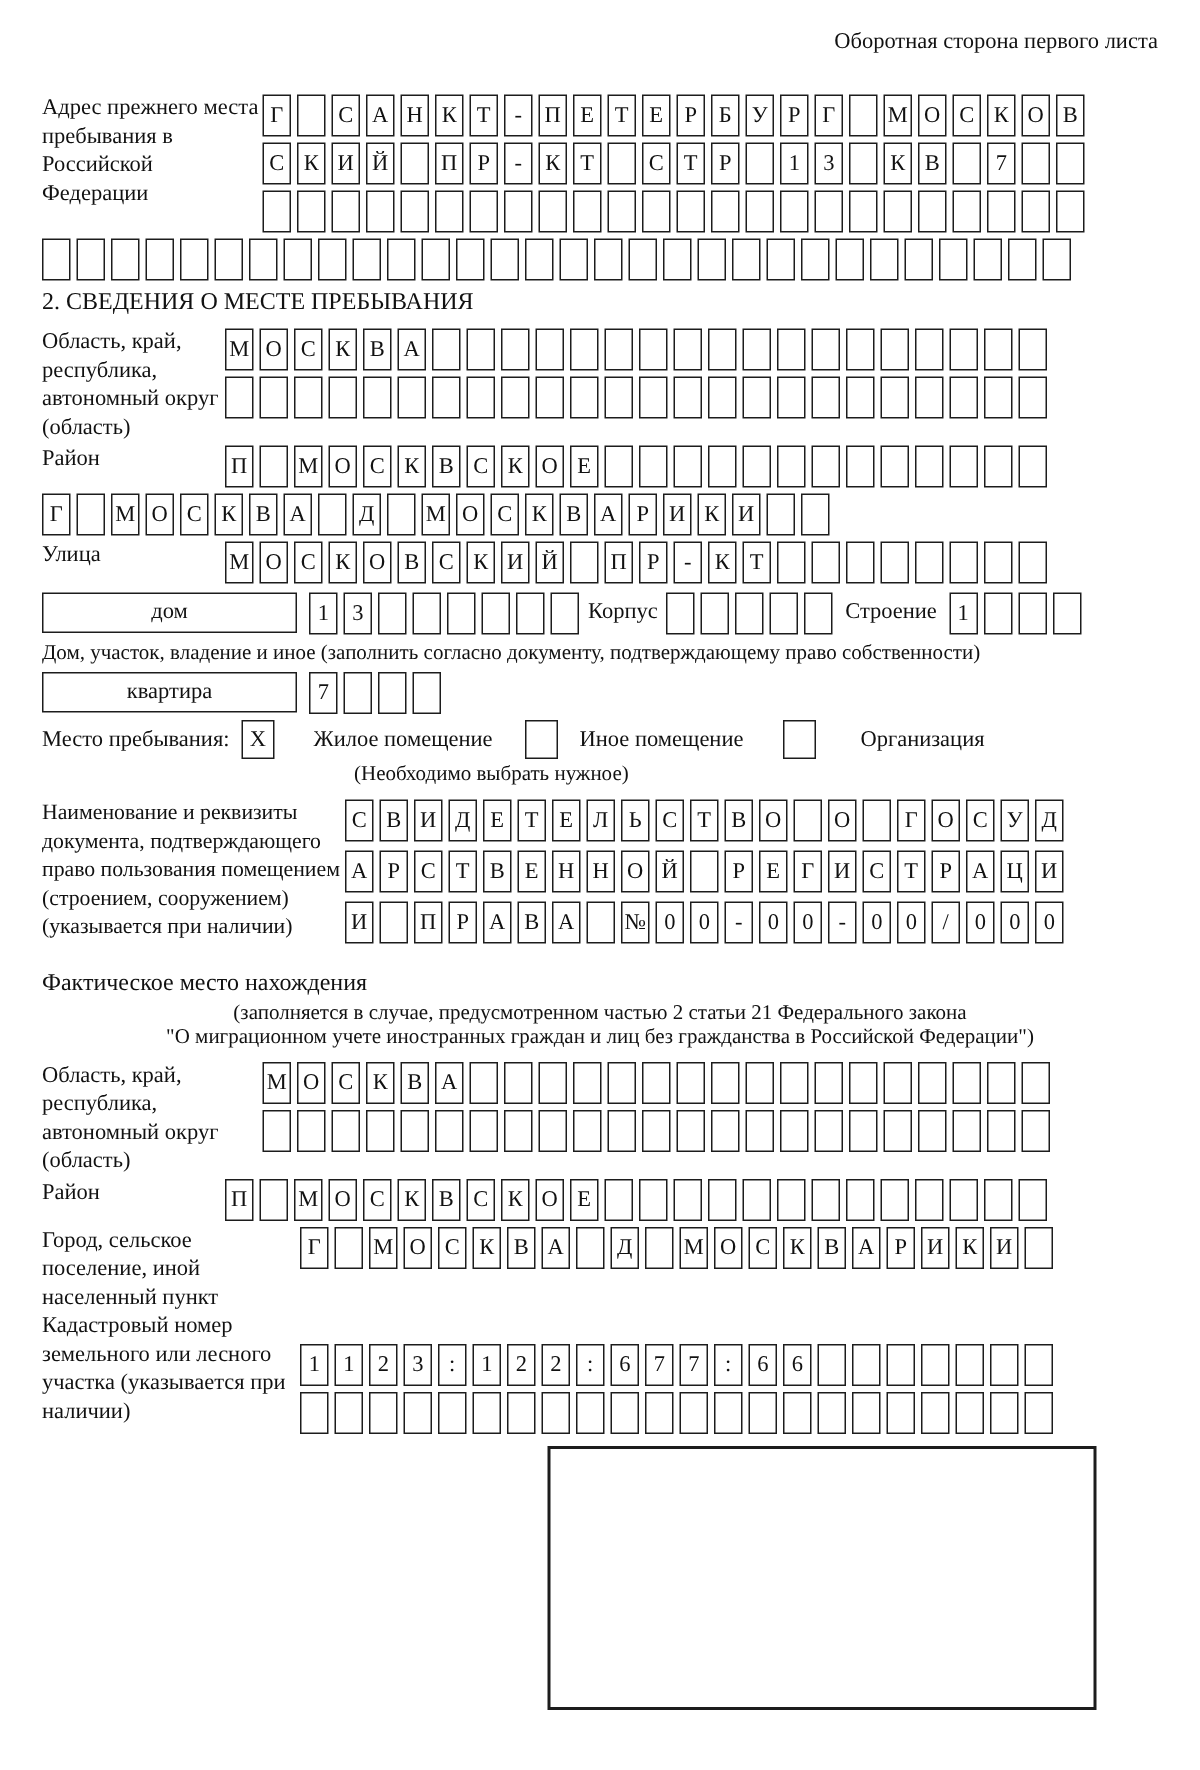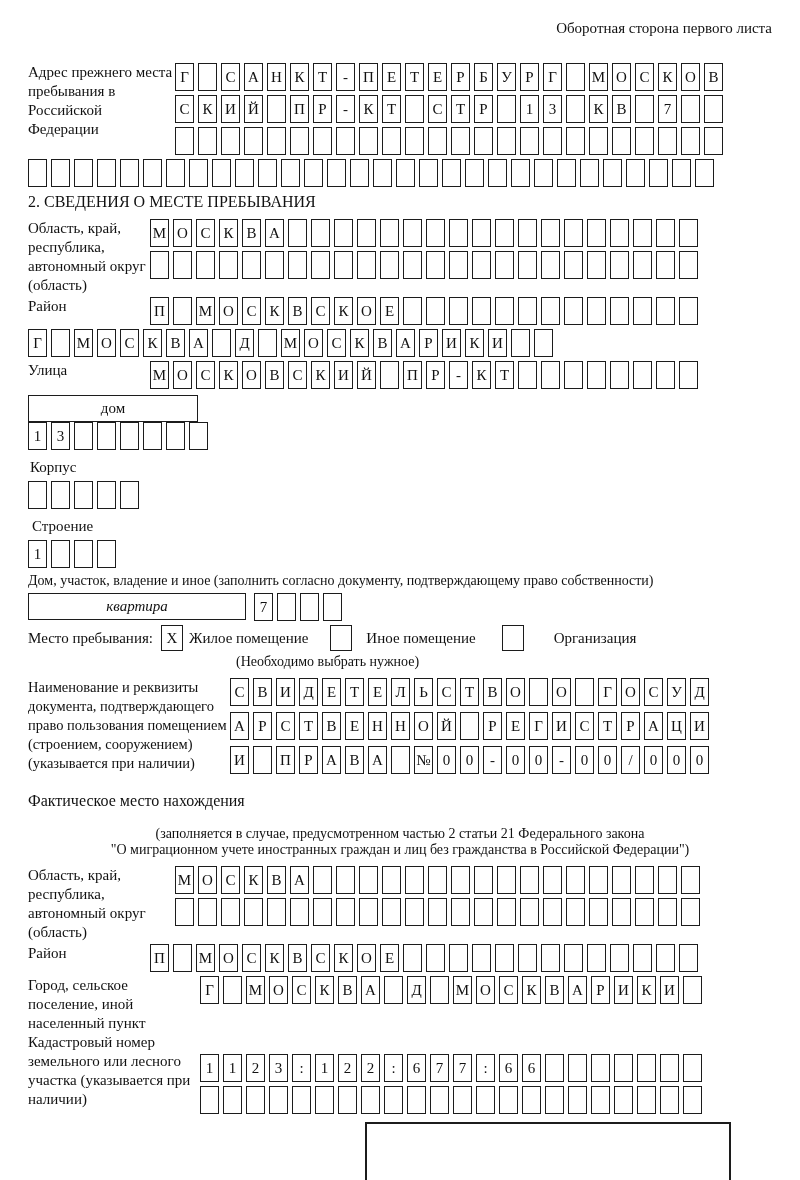--- a/index.html
+++ b/index.html
@@ -297,21 +297,21 @@
         <span class="cell"></span>
         <span class="cell"></span>
         <span class="cell"></span>
         <span class="cell"></span>
         <span class="cell"></span>
         <span class="cell"></span>
         <span class="cell"></span>
       </div>
   </div>
 
-  <div style="display:flex;align-items:flex-start;margin-top:2px;flex-direction:column;">
+  <div style="display:flex;align-items:flex-start;margin-top:2px;">
     <div class="wide-box" style="width:170px;margin-right:8px;">дом</div>
     <div class="box-row">
         <span class="cell">1</span>
         <span class="cell">3</span>
         <span class="cell"></span>
         <span class="cell"></span>
         <span class="cell"></span>
         <span class="cell"></span>
         <span class="cell"></span>
         <span class="cell"></span>
@@ -328,33 +328,33 @@
     <div class="box-row">
         <span class="cell">1</span>
         <span class="cell"></span>
         <span class="cell"></span>
         <span class="cell"></span>
       </div>
   </div>
   <div class="note" style="font-size:14px;margin:1px 0 4px 0;">Дом, участок, владение и иное (заполнить согласно документу, подтверждающему право собственности)</div>
 
   <div style="display:flex;align-items:flex-start;">
-    <div class="wide-box" style="width:218px;margin-right:8px;font-style:italic;">квартира</div>
+    <div class="wide-box" style="width:170px;margin-right:8px;">квартира</div>
     <div class="box-row">
         <span class="cell">7</span>
         <span class="cell"></span>
         <span class="cell"></span>
         <span class="cell"></span>
       </div>
   </div>
 
   <div class="stay-row">
     <span>Место пребывания:</span>
     <span class="cbox" style="margin-left:8px;">X</span>
-    <span style="margin-left:6px;">Жилое помещение</span>
+    <span style="margin-left:26px;">Жилое помещение</span>
     <span class="cbox" style="margin-left:22px;"></span>
     <span style="margin-left:14px;">Иное помещение</span>
     <span class="cbox" style="margin-left:26px;"></span>
     <span style="margin-left:30px;">Организация</span>
   </div>
   <div class="note" style="font-size:14px;margin:3px 0 8px 208px;">(Необходимо выбрать нужное)</div>
 
   <div class="field-row">
     <div class="f-label" style="width:202px;font-size:14.5px;">Наименование и реквизиты документа, подтверждающего право пользования помещением (строением, сооружением) (указывается при наличии)</div>
     <div class="boxes-col">
@@ -423,21 +423,21 @@
           <span class="cell">0</span>
           <span class="cell">0</span>
           <span class="cell">/</span>
           <span class="cell">0</span>
           <span class="cell">0</span>
           <span class="cell">0</span>
         </div>
     </div>
   </div>
 
-  <div class="sec-title" style="margin-top:14px;margin-bottom:16px;">Фактическое место нахождения</div>
+  <div class="sec-title" style="margin-top:14px;margin-bottom:3px;">Фактическое место нахождения</div>
   <div class="note note-center" style="font-size:14px;">(заполняется в случае, предусмотренном частью 2 статьи 21 Федерального закона</div>
   <div class="note note-center" style="font-size:14px;margin-bottom:8px;">"О миграционном учете иностранных граждан и лиц без гражданства в Российской Федерации")</div>
 
   <div class="field-row">
     <div class="f-label" style="width:147px;">Область, край, республика, автономный округ (область)</div>
     <div class="boxes-col">
       <div class="box-row">
           <span class="cell">М</span>
           <span class="cell">О</span>
           <span class="cell">С</span>

